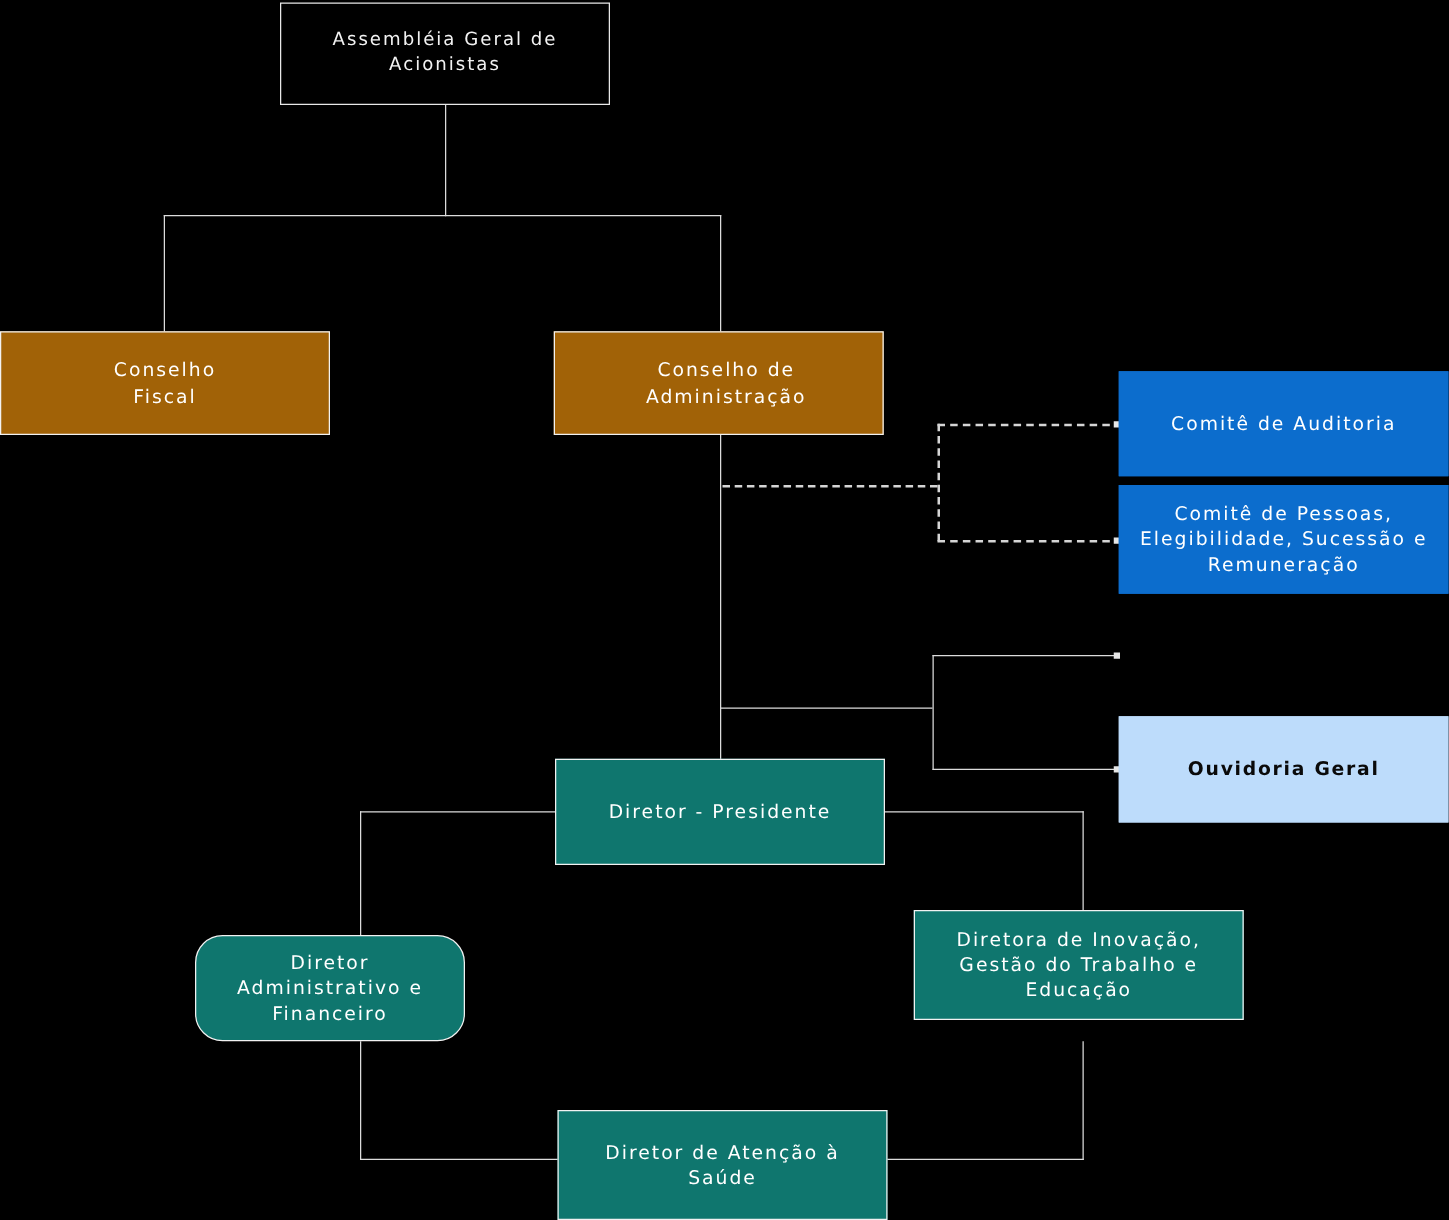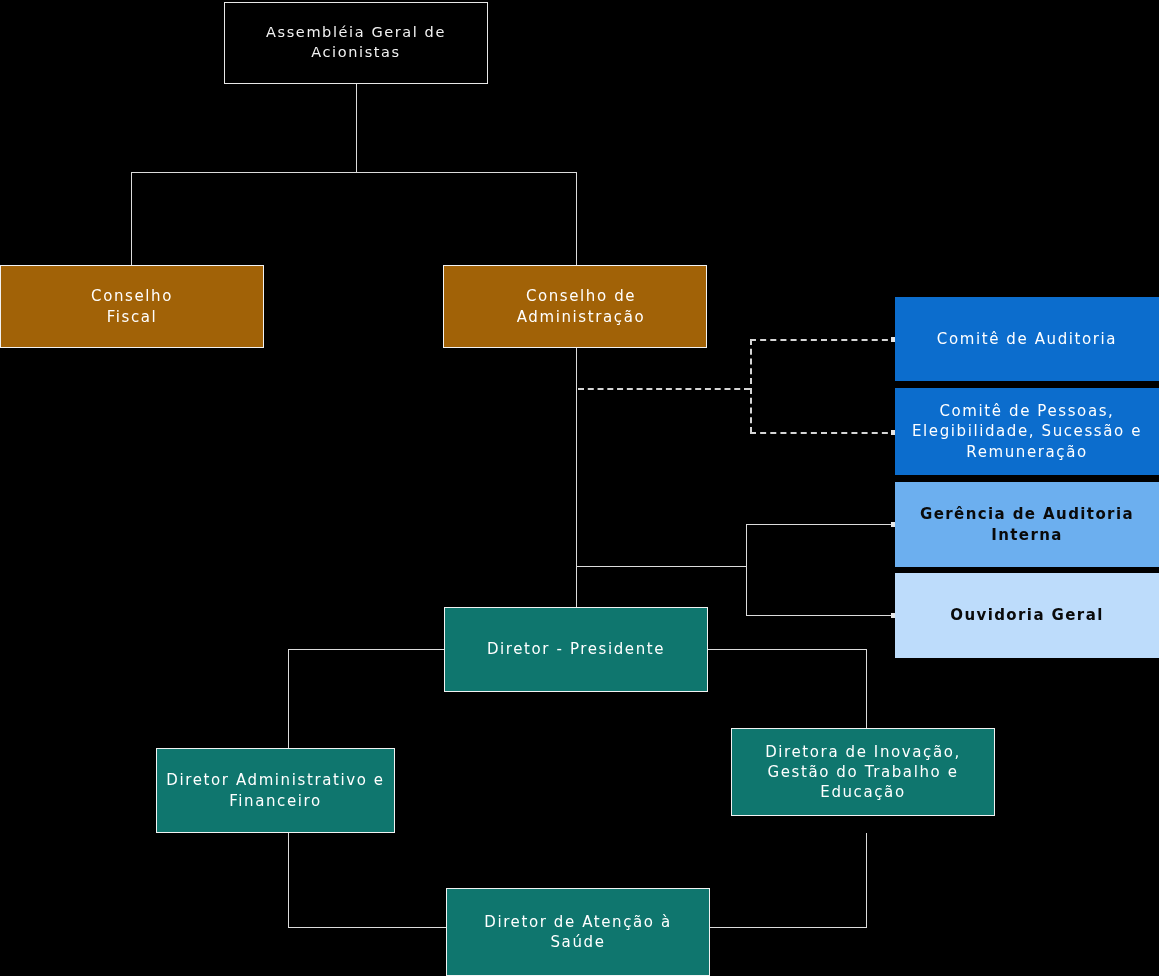--- a/index.html
+++ b/index.html
@@ -171,34 +171,30 @@
   <div class="node v-blue-plain" style="left:895px; top:297px; width:264px; height:84px;">
     <span class="node-text">Comitê de Auditoria</span>
   </div>
 
   <div class="node v-blue-plain" style="left:895px; top:388px; width:264px; height:87px;">
     <span class="node-text">Comitê de Pessoas,
 Elegibilidade, Sucessão e
 Remuneração</span>
   </div>
 
-  <div class="node v-midblue" style="left:895px; top:482px; width:264px; height:85px;">
-    <span class="node-text">Gerência de Auditoria
-Interna</span>
-  </div>
 
   <div class="node v-paleblue" style="left:895px; top:573px; width:264px; height:85px;">
     <span class="node-text">Ouvidoria Geral</span>
   </div>
 
   <div class="node v-blue-border" style="left:444px; top:607px; width:264px; height:85px;">
     <span class="node-text">Diretor - Presidente</span>
   </div>
 
-  <div class="node v-blue-border" style="left:156px; top:748px; width:239px; height:85px;">
+  <div class="node v-blue-border" style="left:156px; top:748px; width:216px; height:85px;border-radius:22px;">
     <span class="node-text">Diretor Administrativo e
 Financeiro</span>
   </div>
 
   <div class="node v-blue-border" style="left:731px; top:728px; width:264px; height:88px;">
     <span class="node-text">Diretora de Inovação,
 Gestão do Trabalho e
 Educação</span>
   </div>
 

